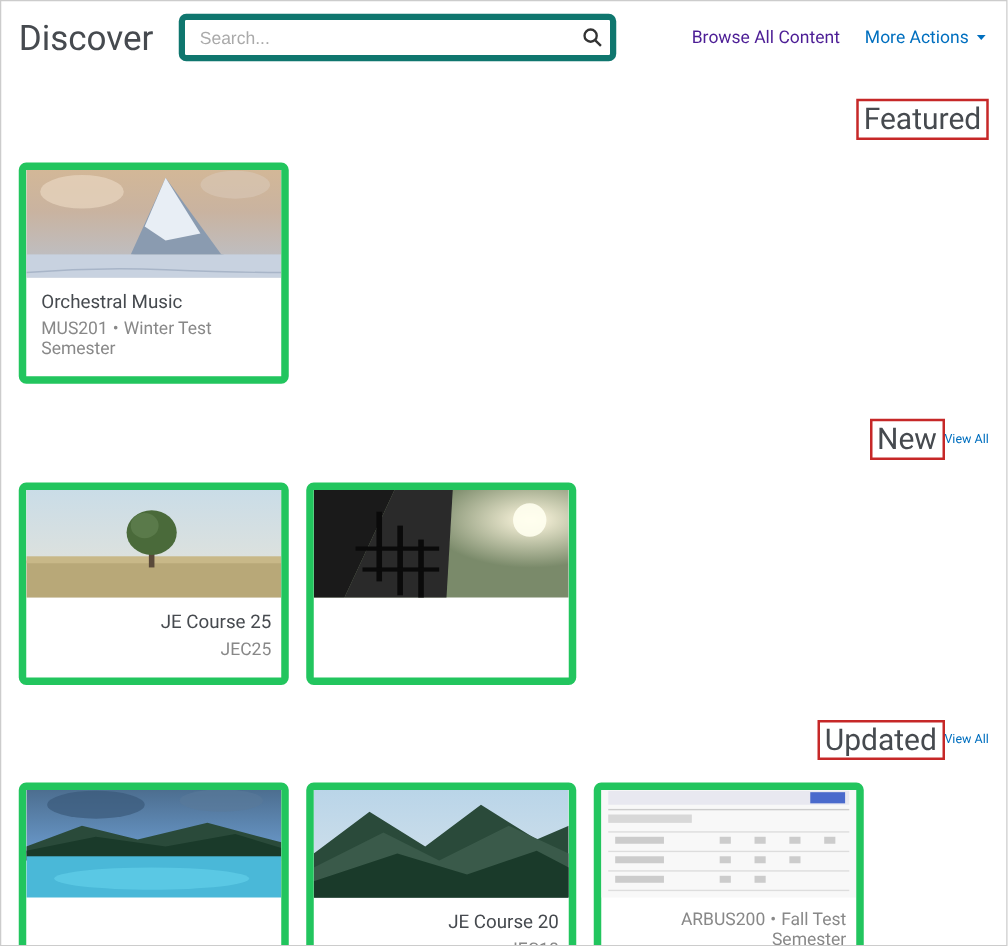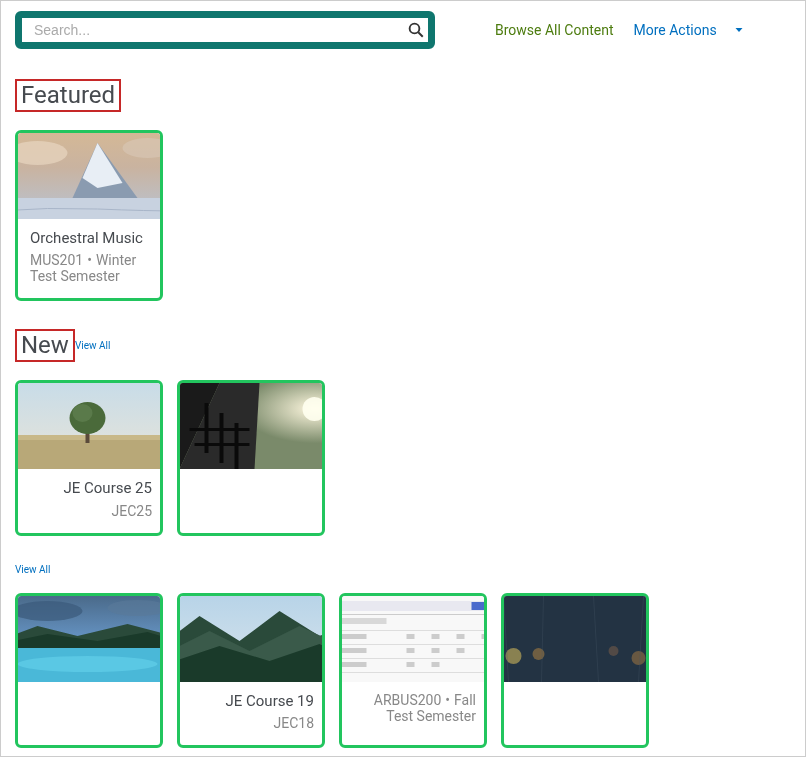--- a/index.html
+++ b/index.html
@@ -25,61 +25,61 @@
     color: #464a4f;
   }
   .search-wrap {
     flex: 1;
     position: relative;
     max-width: 420px;
   }
   .search-input {
     width: 100%;
     height: 38px;
-    border: 7px solid #0f766e;
+    border: 5px solid #0f766e;
     border-radius: 6px;
     padding: 0 40px 0 12px;
     font-size: 14px;
     color: #333;
   }
   .search-input::placeholder { color: #aaa; }
   .search-icon {
     position: absolute;
     right: 10px;
     top: 50%;
     transform: translateY(-50%);
     width: 18px;
     height: 18px;
     color: #333;
   }
   .header-link {
-    color: #4d7c0f;
+    color: #4c1d95;
     font-size: 14px;
     text-decoration: none;
     cursor: pointer;
     margin-left: 40px;
   }
   .more-actions {
     color: #006fbf;
     font-size: 14px;
     display: flex;
     align-items: center;
-    gap: 16px;
+    gap: 4px;
     cursor: pointer;
   }
   .chevron {
     width: 12px;
     height: 12px;
   }
   .section {
     margin-bottom: 28px;
   }
   .section-header {
     display: flex;
-    justify-content: flex-start;
+    justify-content: flex-end;
     align-items: center;
     margin-bottom: 18px;
   }
   .section-title {
     font-size: 24px;
     font-weight: 400;
     color: #464a4f;
     border: 2px solid #c62828;
     padding: 0 4px;
     line-height: 1.2;
@@ -89,22 +89,22 @@
     font-size: 10px;
     text-decoration: none;
     cursor: pointer;
   }
   .cards {
     display: flex;
     gap: 14px;
     flex-wrap: wrap;
   }
   .card {
-    width: 148px;
-    border: 3px solid #22c55e;
+    width: 216px;
+    border: 6px solid #22c55e;
     border-radius: 6px;
     overflow: hidden;
     background: #fff;
     cursor: pointer;
   }
   .card-img {
     width: 100%;
     height: 86px;
     display: block;
   }
@@ -123,20 +123,21 @@
     font-size: 14px;
     color: #888;
   }
   .dot { margin: 0 4px; }
   svg { display: block; }
 </style>
 </head>
 <body>
 
 <div class="header">
+  <div class="page-title">Discover</div>
   <div class="search-wrap">
     <input class="search-input" type="text" placeholder="Search..." style="">
     <svg class="search-icon" viewBox="0 0 24 24" fill="none" stroke="currentColor" stroke-width="2.5">
       <circle cx="10" cy="10" r="6.5"></circle>
       <line x1="15" y1="15" x2="21" y2="21"></line>
     </svg>
   </div>
   <a class="header-link">Browse All Content</a>
   <div class="more-actions">
     <span>More Actions</span>
@@ -222,20 +223,21 @@
         <rect x="30" y="45" width="60" height="3" fill="#0a0a0a"></rect>
         <rect x="35" y="60" width="55" height="3" fill="#0a0a0a"></rect>
         <circle cx="155" cy="26" r="12" fill="#fffff0" opacity="0.9"></circle>
       </svg>
     </div>
   </div>
 </div>
 
 <div class="section">
   <div class="section-header">
+    <div class="section-title">Updated</div>
     <a class="view-all">View All</a>
   </div>
   <div class="cards">
 
     <div class="card">
       <svg class="card-img" viewBox="0 0 183 86" preserveAspectRatio="xMidYMid slice">
         <defs>
           <linearGradient id="sky4" x1="0" y1="0" x2="0" y2="1">
             <stop offset="0" stop-color="#4a6a8a"></stop>
             <stop offset="1" stop-color="#6a9acc"></stop>
@@ -258,21 +260,21 @@
             <stop offset="0" stop-color="#b8d4e8"></stop>
             <stop offset="1" stop-color="#d8e4ec"></stop>
           </linearGradient>
         </defs>
         <rect width="183" height="86" fill="url(#sky5)"></rect>
         <polygon points="0,86 0,50 40,20 80,45 120,15 160,40 183,30 183,86" fill="#2a4a3a"></polygon>
         <polygon points="0,86 0,60 50,35 90,55 140,30 183,50 183,86" fill="#3a5a4a"></polygon>
         <polygon points="0,86 0,70 60,50 110,65 160,48 183,60 183,86" fill="#1a3a2a"></polygon>
       </svg>
       <div class="card-body">
-        <div class="card-title">JE Course 19</div>
+        <div class="card-title">JE Course 20</div>
         <div class="card-meta">JEC18</div>
       </div>
     </div>
 
     <div class="card">
       <svg class="card-img" viewBox="0 0 183 86" preserveAspectRatio="xMidYMid slice">
         <rect width="183" height="86" fill="#f8f8f8"></rect>
         <rect x="5" y="5" width="173" height="10" fill="#e8e8f0"></rect>
         <rect x="150" y="6" width="25" height="8" fill="#4a6acc"></rect>
         <rect x="5" y="18" width="173" height="1" fill="#ccc"></rect>

